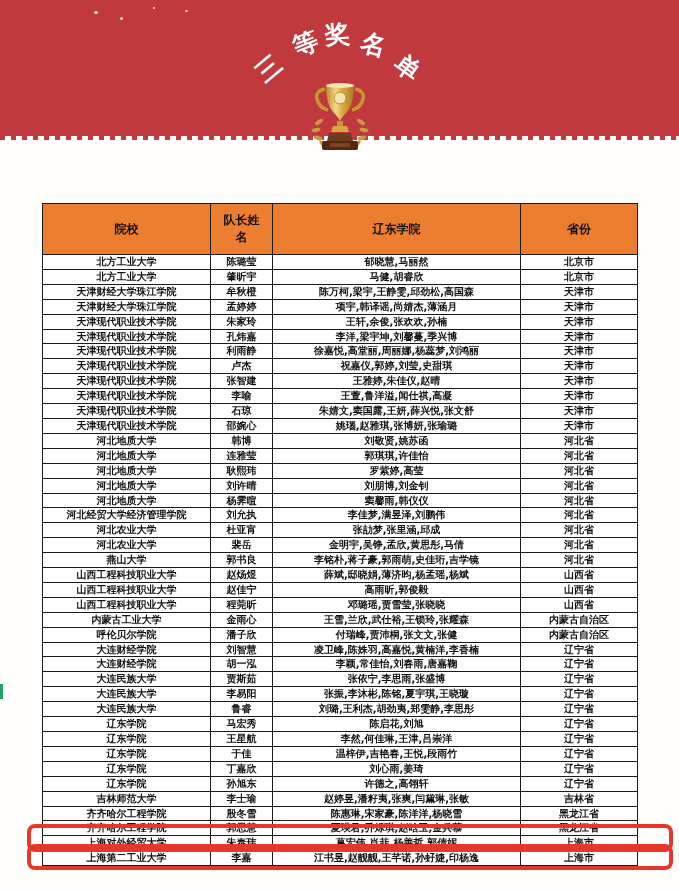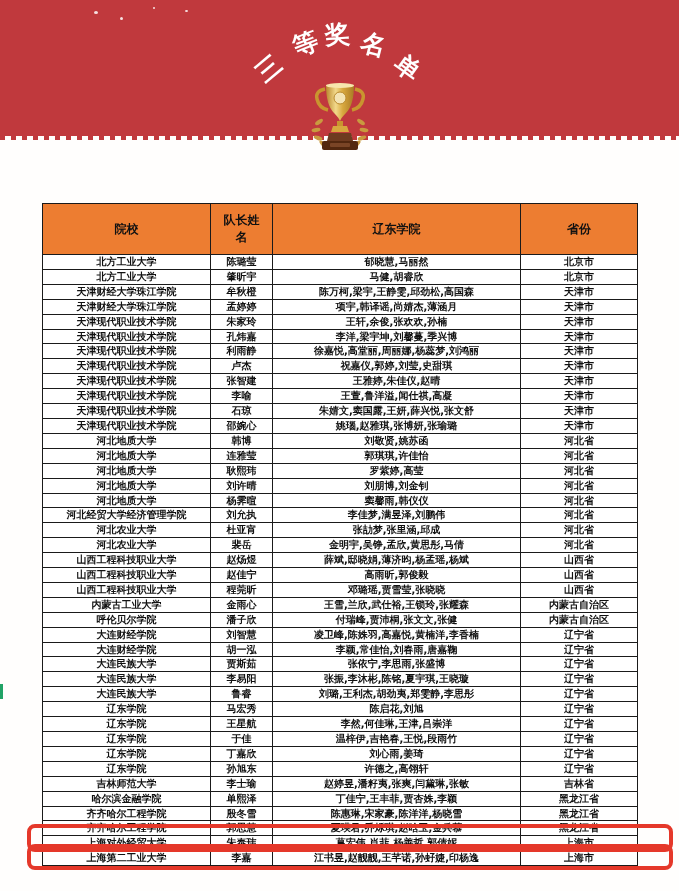--- a/index.html
+++ b/index.html
@@ -248,20 +248,26 @@
             <td>张劼梦,张里涵,邱成</td>
             <td>河北省</td>
           </tr>
           <tr>
             <td>河北农业大学</td>
             <td>裴岳</td>
             <td>金明宇,吴铮,孟欣,黄思彤,马倩</td>
             <td>河北省</td>
           </tr>
           <tr>
+            <td>燕山大学</td>
+            <td>郭书良</td>
+            <td>李铭朴,蒋子豪,郭雨萌,史佳珩,吉学镜</td>
+            <td>河北省</td>
+          </tr>
+          <tr>
             <td>山西工程科技职业大学</td>
             <td>赵炀煜</td>
             <td>薛斌,邸晓娟,薄济昀,杨孟瑶,杨斌</td>
             <td>山西省</td>
           </tr>
           <tr>
             <td>山西工程科技职业大学</td>
             <td>赵佳宁</td>
             <td>高雨昕,郭俊毅</td>
             <td>山西省</td>
@@ -344,26 +350,20 @@
             <td>许德之,高翎轩</td>
             <td>辽宁省</td>
           </tr>
           <tr>
             <td>吉林师范大学</td>
             <td>李士瑜</td>
             <td>赵婷昱,潘籽夷,张爽,闫黛琳,张敏</td>
             <td>吉林省</td>
           </tr>
           <tr>
-            <td>哈尔滨金融学院</td>
-            <td>单熙泽</td>
-            <td>丁佳宁,王丰菲,贾杏姝,李颖</td>
-            <td>黑龙江省</td>
-          </tr>
-          <tr>
             <td>齐齐哈尔工程学院</td>
             <td>殷冬雪</td>
             <td>陈惠琳,宋家豪,陈洋洋,杨晓雪</td>
             <td>黑龙江省</td>
           </tr>
           <tr>
             <td>齐齐哈尔工程学院</td>
             <td>郭思慧</td>
             <td>夏瑛君,乔烁琪,赵晗玉,金兵慕</td>
             <td>黑龙江省</td>

